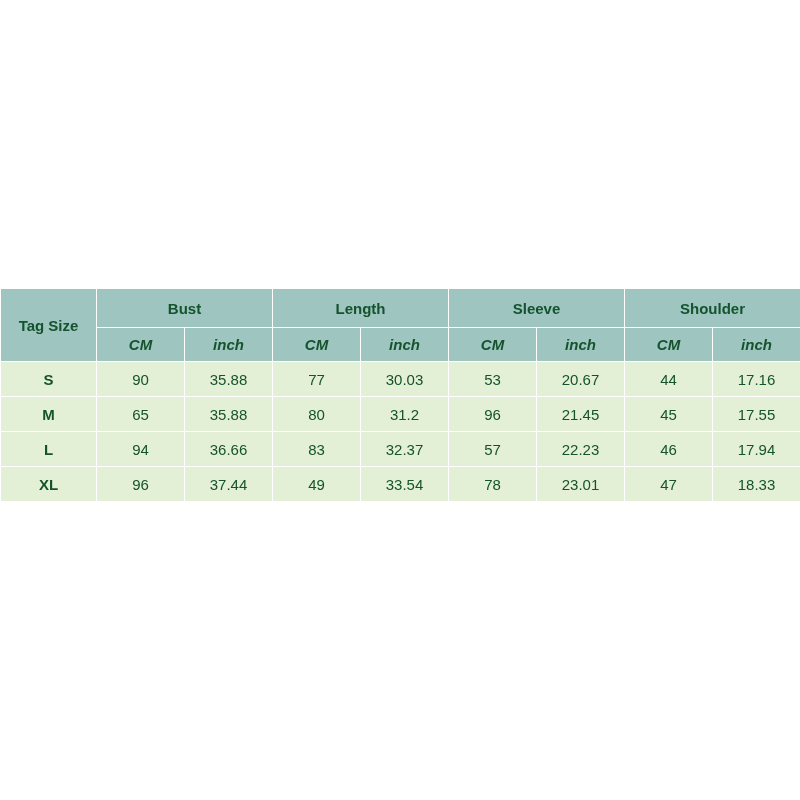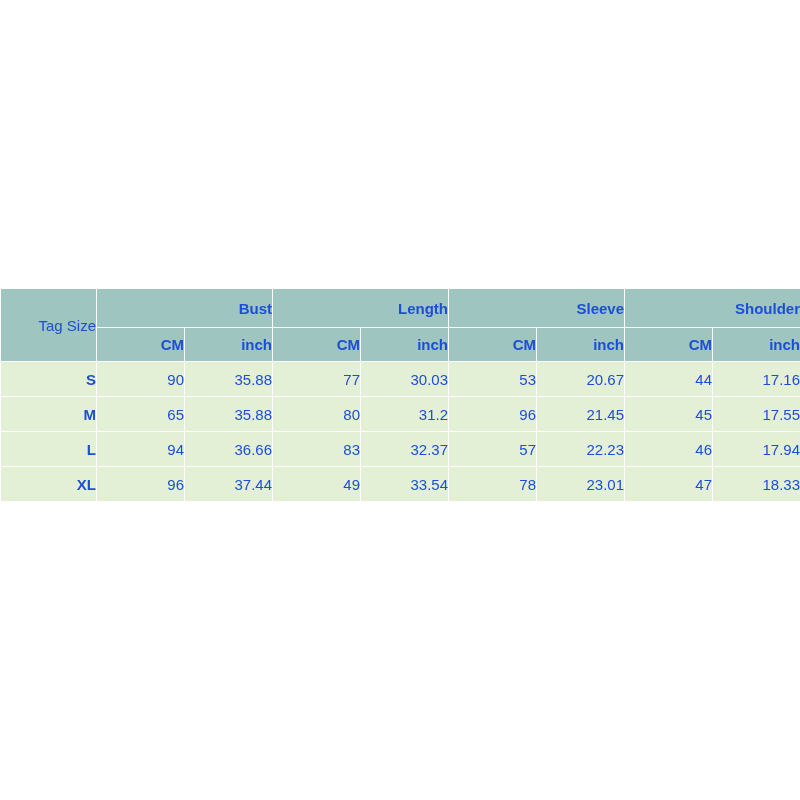--- a/index.html
+++ b/index.html
@@ -26,42 +26,43 @@
   }
   table.size-chart {
     border-collapse: collapse;
     table-layout: fixed;
     width: 800px;
     background: #e4f0d6;
   }
   table.size-chart td,
   table.size-chart th {
     border: 1px solid #ffffff;
-    text-align: right;
+    text-align: center;
     vertical-align: middle;
-    color: #1d4ed8;
+    color: #14532d;
     font-size: 15px;
     padding: 0;
   }
   
   .hdr {
     background: #9ec5c0;
     font-weight: bold;
     font-size: 18px;
     height: 38px;
   }
   .subhdr {
     background: #9ec5c0;
     font-weight: bold;
+    font-style: italic;
     font-size: 14px;
     height: 33px;
   }
   .tagsize-cell {
     background: #9ec5c0;
-    font-weight: normal;
+    font-weight: bold;
     font-size: 17px;
   }
   .size-label {
     background: #9ec5c0;
     font-weight: bold;
     font-size: 17px;
   }
   .data-row td {
     height: 34px;
     background: #e4f0d6;

